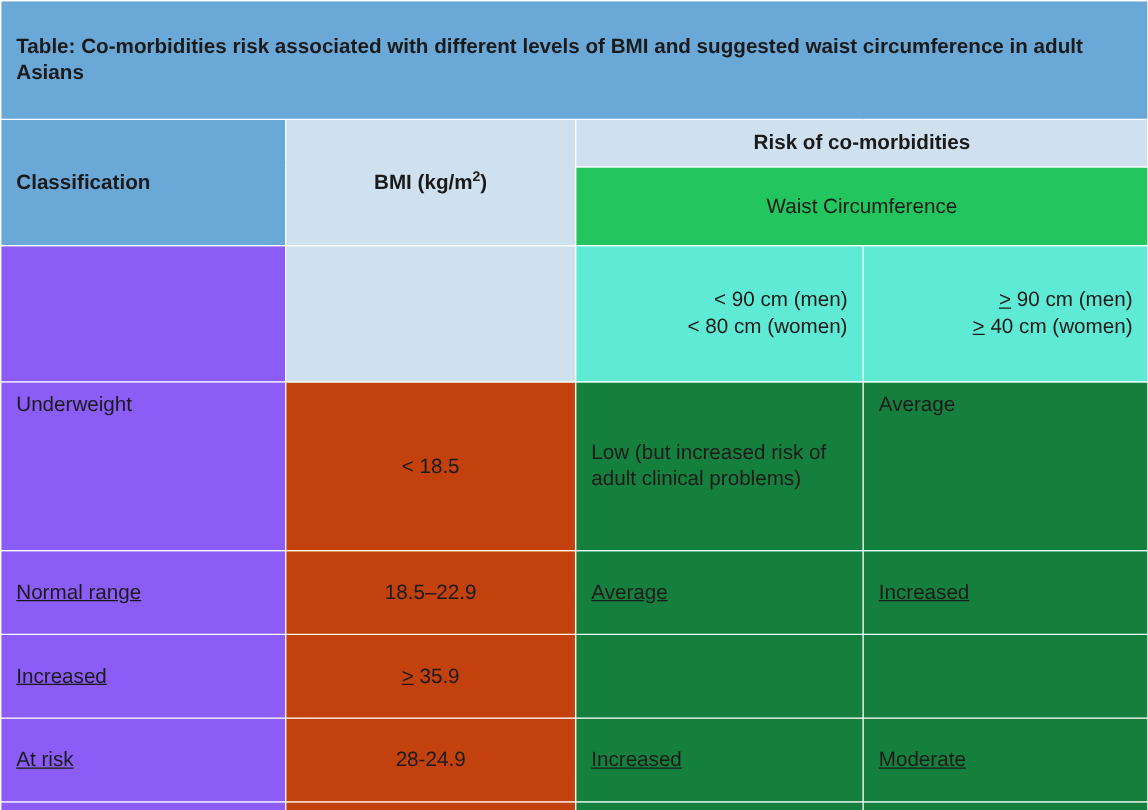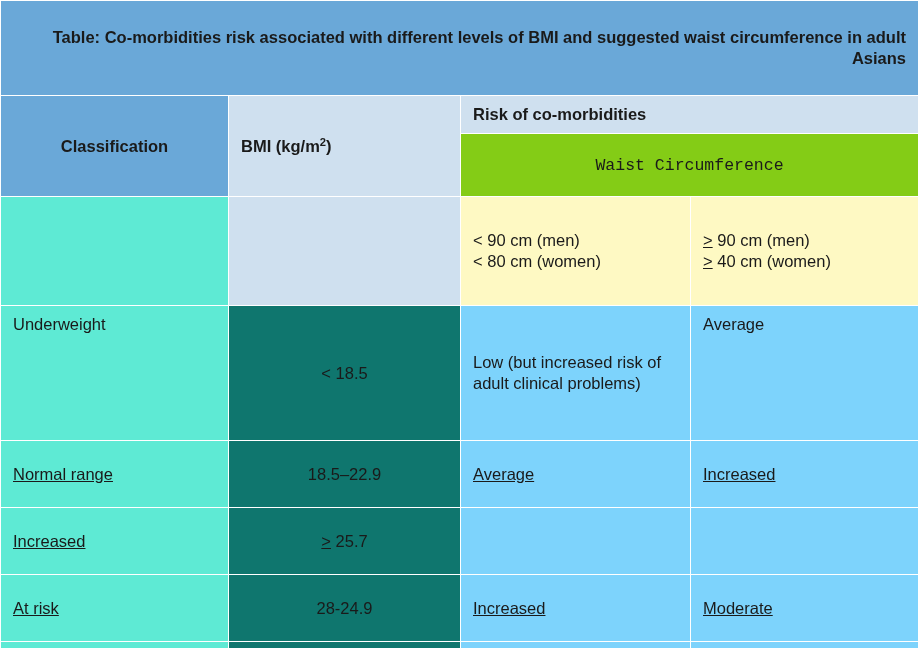--- a/index.html
+++ b/index.html
@@ -31,72 +31,71 @@
     vertical-align: top;
     padding: 8px 12px;
     font-size: 16.5px;
     color: #1a1a1a;
     line-height: 1.3;
   }
   
   .title-cell {
     background: #6aa8d8;
     color: #ffffff;
-    text-align: right;
+    text-align: left;
     font-weight: bold;
     font-size: 19px;
     vertical-align: middle !important;
     line-height: 1.35;
     padding: 10px 40px;
     border: 1px solid #6aa8d8;
   }
   
   .hdr-dark {
     background: #6aa8d8;
     color: #ffffff;
     font-weight: bold;
     font-size: 18px;
     vertical-align: middle !important;
   }
   .hdr-light {
     background: #cfe0ef;
     color: #1a1a1a;
     font-weight: bold;
     font-size: 18px;
-    text-align: left;
+    text-align: center;
     vertical-align: middle !important;
   }
   .hdr-light-sub {
-    background: #84cc16;
+    background: #22c55e;
     color: #1a1a1a;
     font-weight: normal;
     font-size: 17px;
     text-align: center;
     vertical-align: middle !important;
-    font-family: Liberation Mono, monospace;
   }
   .class-col {
-    background: #5eead4;
+    background: #8b5cf6;
     color: #ffffff;
     font-size: 17px;
   }
   .bmi-col {
-    background: #0f766e;
+    background: #c2410c;
     text-align: center;
     vertical-align: middle !important;
   }
   .bmi-col.blank {
     background: #cfe0ef;
   }
   .risk-col {
-    background: #7dd3fc;
+    background: #15803d;
   }
   .wc-head {
-    background: #fef9c3;
-    text-align: left;
+    background: #5eead4;
+    text-align: right;
     vertical-align: middle !important;
     font-size: 17px;
     line-height: 1.6;
   }
   .wc-head div { white-space: nowrap; }
   .mid { vertical-align: middle !important; text-decoration: underline; }
   u.ge { text-decoration: underline; }
   sup { font-size: 0.68em; vertical-align: super; line-height: 0; }
 </style>
 </head>
@@ -110,21 +109,21 @@
       <col style="width:230px">
       <col style="width:228px">
     </colgroup>
     <tbody>
 
       <tr>
         <td colspan="4" class="title-cell" style="height:78px">Table: Co-morbidities risk associated with different levels of BMI and suggested waist circumference in adult Asians</td>
       </tr>
 
       <tr>
-        <td rowspan="2" class="hdr-dark" style="height:46px;text-align:center;">
+        <td rowspan="2" class="hdr-dark" style="height:46px;text-align:left;">
           <span>Classification</span>
         </td>
         <td rowspan="2" class="hdr-light">
           <span>BMI (kg/m</span><sup>2</sup><span>)</span>
         </td>
         <td colspan="2" class="hdr-light">Risk of co-morbidities</td>
       </tr>
 
       <tr>
         <td colspan="2" class="hdr-light-sub" style="height:46px">Waist Circumference</td>
@@ -152,21 +151,21 @@
 
       <tr>
         <td class="class-col mid" style="height:50px">Normal range</td>
         <td class="bmi-col"><u class="ge"></u><span>18.5–22.9</span></td>
         <td class="risk-col mid">Average</td>
         <td class="risk-col mid">Increased</td>
       </tr>
 
       <tr>
         <td class="class-col mid" style="height:50px">Increased</td>
-        <td class="bmi-col"><u class="ge">&gt;</u><span> 25.7</span></td>
+        <td class="bmi-col"><u class="ge">&gt;</u><span> 35.9</span></td>
         <td class="risk-col mid"></td>
         <td class="risk-col mid"></td>
       </tr>
 
       <tr>
         <td class="class-col mid" style="height:50px">At risk</td>
         <td class="bmi-col"><u class="ge"></u><span>28-24.9</span></td>
         <td class="risk-col mid">Increased</td>
         <td class="risk-col mid">Moderate</td>
       </tr>

